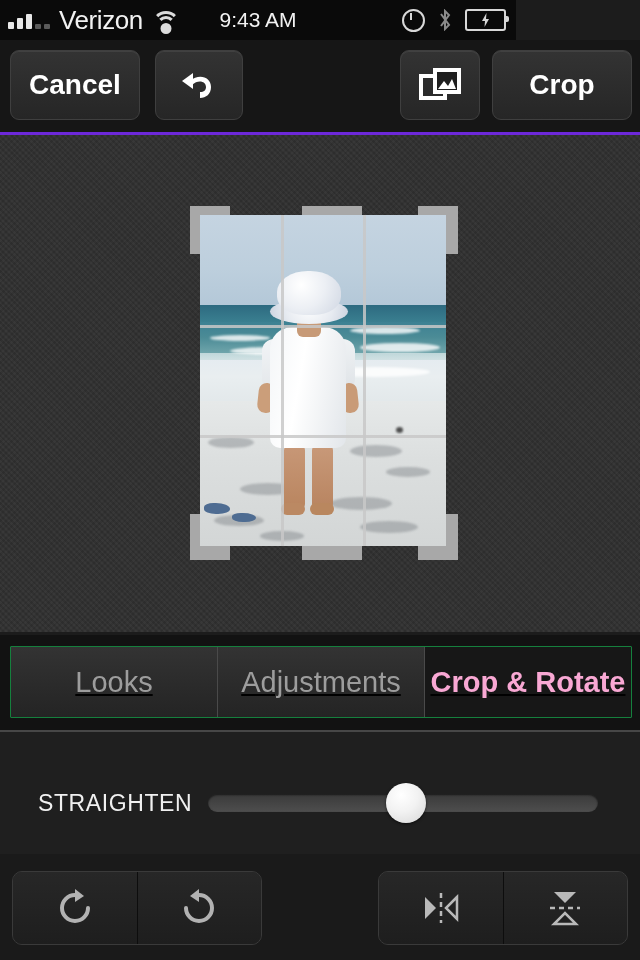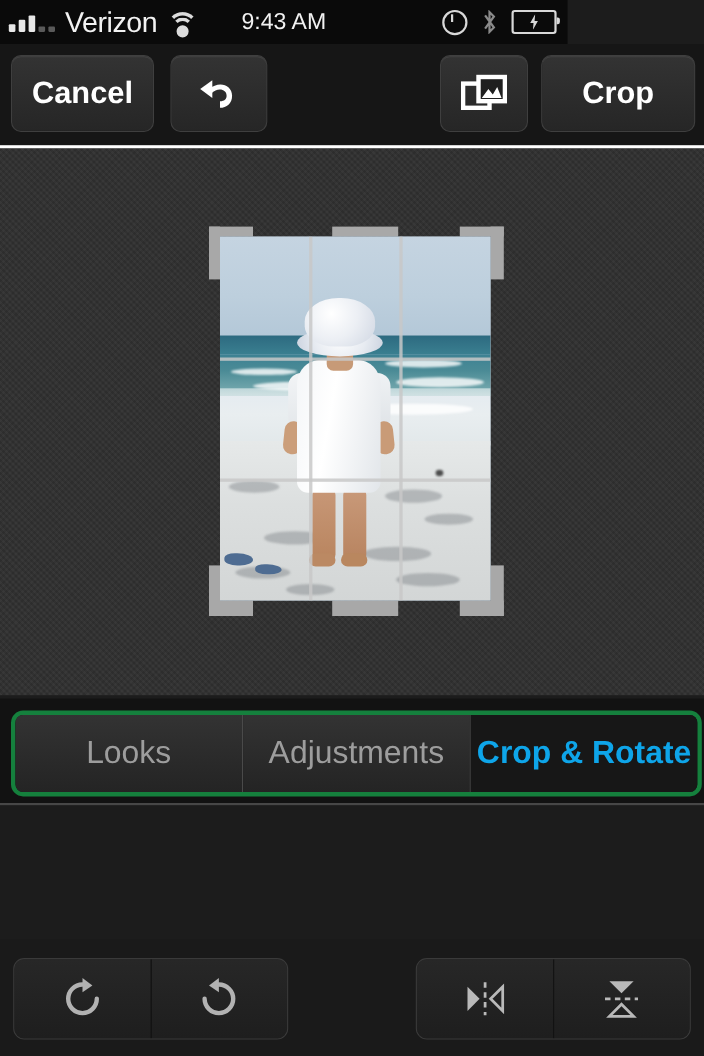--- a/index.html
+++ b/index.html
@@ -81,21 +81,21 @@
     content: ""; position: absolute; right: -5px; top: 5px;
     width: 3px; height: 6px; background: #d8d8d8; border-radius: 0 2px 2px 0;
   }
   .bolt { width: 9px; height: 14px; }
 
   
   #toolbar {
     position: absolute; left: 0; top: 40px;
     width: 640px; height: 92px;
     background: #161616;
-    border-bottom: 3px solid #ffffff;
+    border-bottom: 3px solid #6d28d9;
   }
   .tb-btn {
     position: absolute; top: 10px;
     height: 68px;
     background: linear-gradient(#333333, #262626);
     border: 1px solid #3f3f3f;
     border-radius: 9px;
     display: flex; align-items: center; justify-content: center;
     color: #ffffff; font-size: 28px; font-weight: 700;
     box-shadow: inset 0 1px 0 rgba(255,255,255,0.07);
@@ -224,33 +224,33 @@
   
   #tabbar-area {
     position: absolute; left: 0; top: 635px;
     width: 640px; height: 95px;
     background: #121212;
     border-bottom: 2px solid #474747;
   }
   #tabbar {
     position: absolute; left: 10px; top: 11px;
     width: 620px; height: 70px;
-    border: 4px solid #15803d; border-radius: 11px;
-    display: flex; overflow: hidden;
+    border: 1px solid #15803d; border-radius: 1px;
+    display: flex; overflow: hidden; text-decoration: underline;
   }
   .tab {
     flex: 1; display: flex; align-items: center; justify-content: center;
     font-size: 29px; cursor: pointer;
     background: linear-gradient(#333333, #242424);
     color: #9d9d9d; font-weight: 400;
     border-right: 1px solid #4a4a4a;
   }
   .tab:last-child { border-right: none; }
   .tab.active {
-    background: #171717; color: #0ea5e9; font-weight: 700;
+    background: #171717; color: #f9a8d4; font-weight: 700;
   }
 
   
   #straighten-area {
     position: absolute; left: 0; top: 732px;
     width: 640px; height: 122px;
     background: #1f1f1f;
   }
   #straighten-label {
     position: absolute; left: 38px; top: 58px;
@@ -422,20 +422,27 @@
   </div>
 
   <div id="tabbar-area">
     <div id="tabbar">
       <div class="tab">Looks</div>
       <div class="tab">Adjustments</div>
       <div class="tab active">Crop &amp; Rotate</div>
     </div>
   </div>
 
+  <div id="straighten-area">
+    <div id="straighten-label">STRAIGHTEN</div>
+    <div id="slider">
+      <div id="slider-track"></div>
+      <div id="slider-thumb"></div>
+    </div>
+  </div>
 
   <div id="bottom-area">
 
     <div class="btn-group" id="group-rotate">
       <div class="gbtn">
         <span>
           <svg width="44" height="44" viewBox="0 0 44 44">
             <path d="M22 9 A13 13 0 1 0 35 22" fill="none" stroke="#b2b2b2" stroke-width="4" stroke-linecap="round"></path>
             <path d="M22 3 L31 10 L22 16 Z" fill="#b2b2b2"></path>
           </svg>

